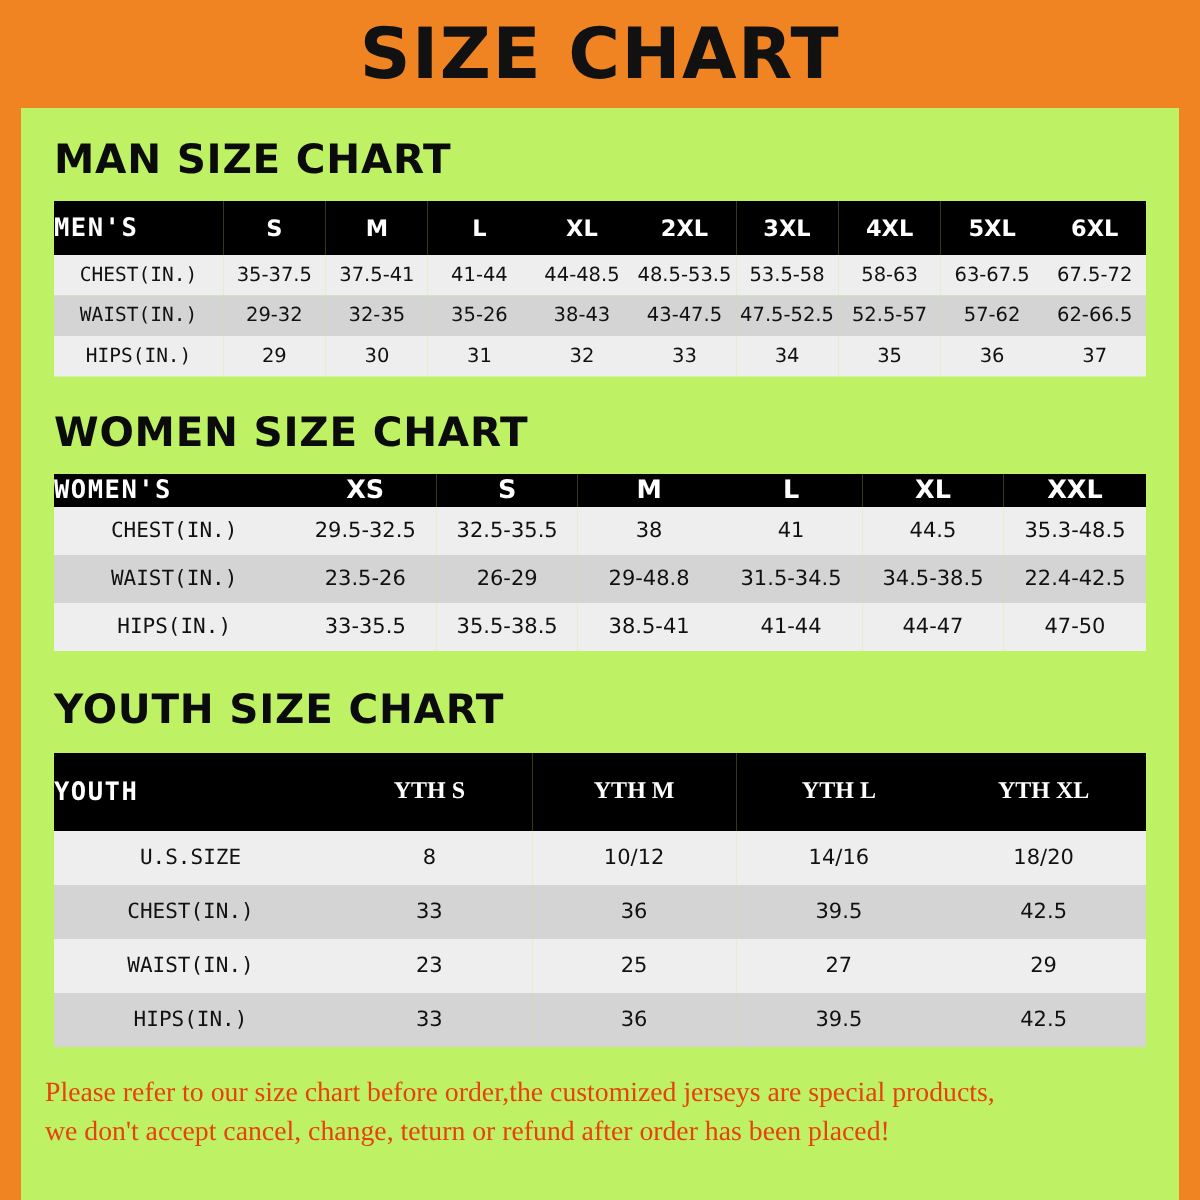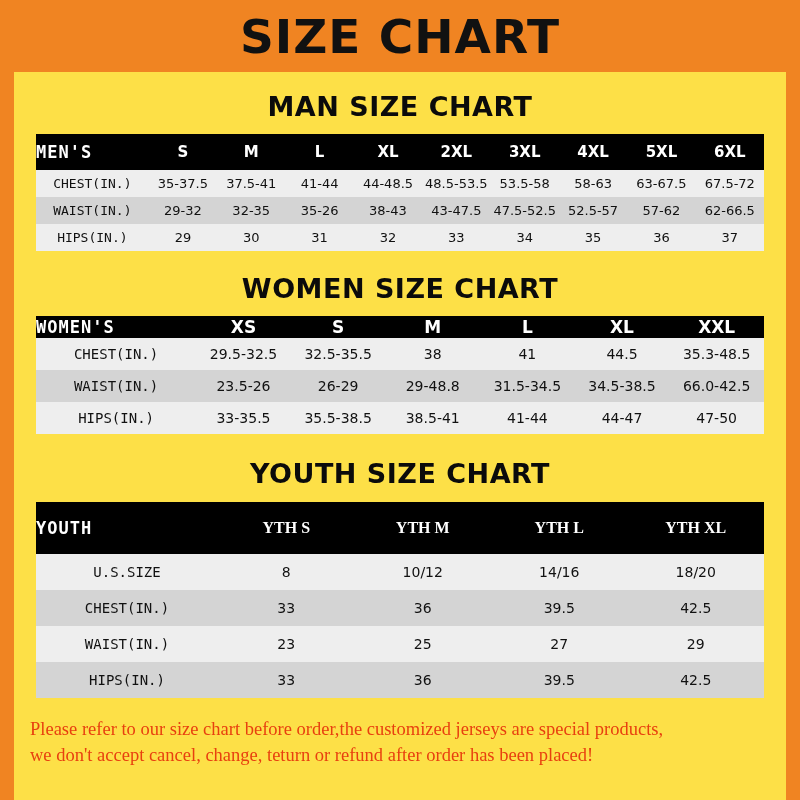--- a/index.html
+++ b/index.html
@@ -11,21 +11,21 @@
     width: 800px;
     height: 800px;
     background: #ffffff;
     font-family: "Liberation Sans", sans-serif;
     overflow: hidden;
   }
   .page {
     position: relative;
     width: 800px;
     height: 800px;
-    background: #fde047;
+    background: #bef264;
     border-left: 14px solid #f08422;
     border-right: 14px solid #f08422;
   }
   .header-band {
     background: #f08422;
     height: 72px;
     display: flex;
     align-items: center;
     justify-content: center;
     margin: 0 -14px;
@@ -35,21 +35,20 @@
     font-weight: bold;
     font-size: 47px;
     letter-spacing: 1px;
     color: #111111;
     line-height: 1;
   }
   .section {
     padding: 0 22px;
   }
   .section-title {
-    text-align: center;
     font-family: "DejaVu Sans", sans-serif;
     font-weight: bold;
     font-size: 27px;
     color: #0b0b0b;
     letter-spacing: 0.5px;
   }
   .man-title { margin: 19px 0 12px; }
   .women-title { margin: 22px 0 12px; }
   .youth-title { margin: 24px 0 13px; }
 
@@ -210,21 +209,21 @@
           <td>44.5</td>
           <td>35.3-48.5</td>
         </tr>
         <tr class="dark">
           <td class="rowlabel">WAIST(IN.)</td>
           <td>23.5-26</td>
           <td>26-29</td>
           <td>29-48.8</td>
           <td>31.5-34.5</td>
           <td>34.5-38.5</td>
-          <td>66.0-42.5</td>
+          <td>22.4-42.5</td>
         </tr>
         <tr class="light">
           <td class="rowlabel">HIPS(IN.)</td>
           <td>33-35.5</td>
           <td>35.5-38.5</td>
           <td>38.5-41</td>
           <td>41-44</td>
           <td>44-47</td>
           <td>47-50</td>
         </tr>

